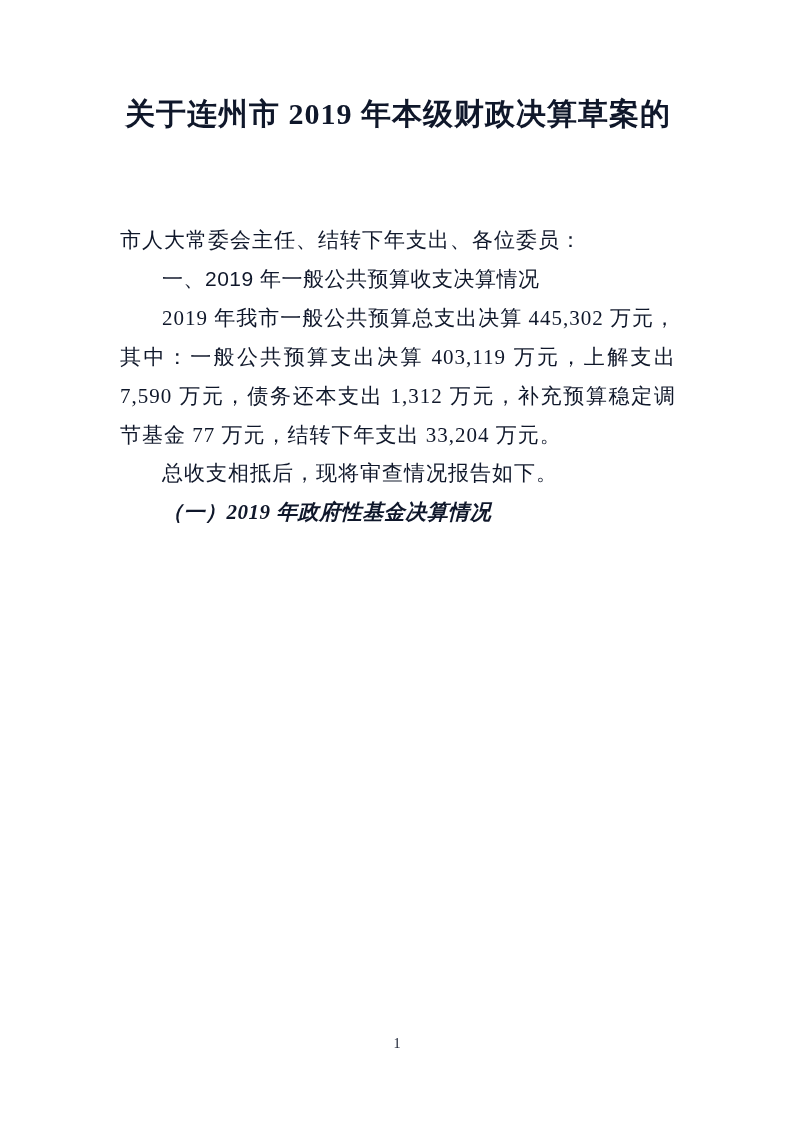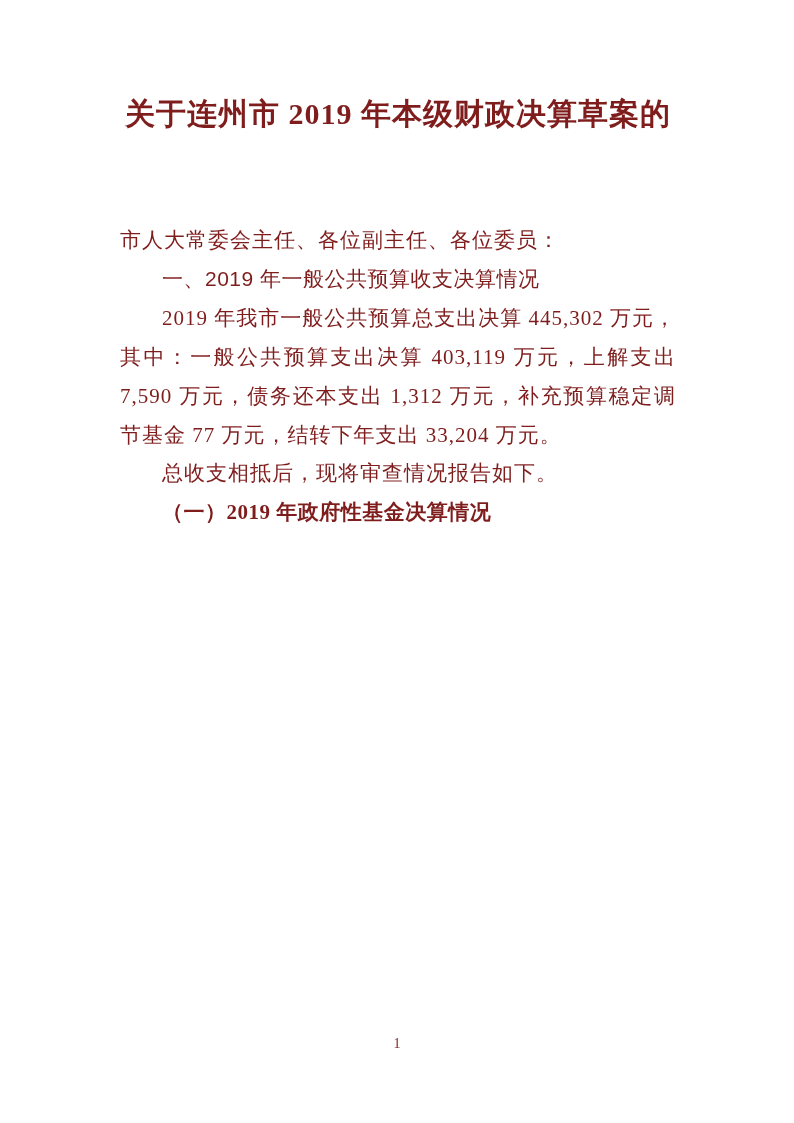--- a/index.html
+++ b/index.html
@@ -5,21 +5,21 @@
   html, body {
     margin: 0;
     padding: 0;
     background: #ffffff;
   }
   .page {
     position: relative;
     width: 794px;
     height: 1123px;
     background: #ffffff;
-    color: #7f1d1d;
+    color: #0f172a;
     font-family: "Liberation Serif", "DejaVu Serif", serif;
     overflow: hidden;
     box-sizing: border-box;
   }
   .content {
     position: absolute;
     left: 120px;
     top: 0;
     width: 556px;
   }
@@ -48,20 +48,21 @@
   .body-text p.no-indent {
     text-indent: 0;
   }
   .heading-l1 {
     font-family: "Liberation Sans", "DejaVu Sans", sans-serif;
     font-weight: normal;
     letter-spacing: 0.5px;
   }
   .heading-l2 {
     font-weight: bold;
+    font-style: italic;
     letter-spacing: 0.5px;
   }
   .page-number {
     position: absolute;
     left: 0;
     right: 0;
     top: 1036px;
     text-align: center;
     font-size: 14px;
     font-family: "Liberation Serif", "DejaVu Serif", serif;
@@ -71,21 +72,21 @@
 <body>
 
 <div class="page">
   <div class="content">
 
     <h1 class="doc-title">
       <span class="title-line">关于连州市 2019 年本级财政决算草案的</span>
     </h1>
 
     <div class="body-text">
-      <p class="no-indent">市人大常委会主任、各位副主任、各位委员：</p>
+      <p class="no-indent">市人大常委会主任、结转下年支出、各位委员：</p>
 
 
       <p class="heading-l1">一、2019 年一般公共预算收支决算情况</p>
 
 
       <p>2019 年我市一般公共预算总支出决算 445,302 万元，其中：一般公共预算支出决算 403,119 万元，上解支出 7,590 万元，债务还本支出 1,312 万元，补充预算稳定调节基金 77 万元，结转下年支出 33,204 万元。</p>
 
       <p>总收支相抵后，现将审查情况报告如下。</p>
 
       <p class="heading-l2">（一）2019 年政府性基金决算情况</p>

